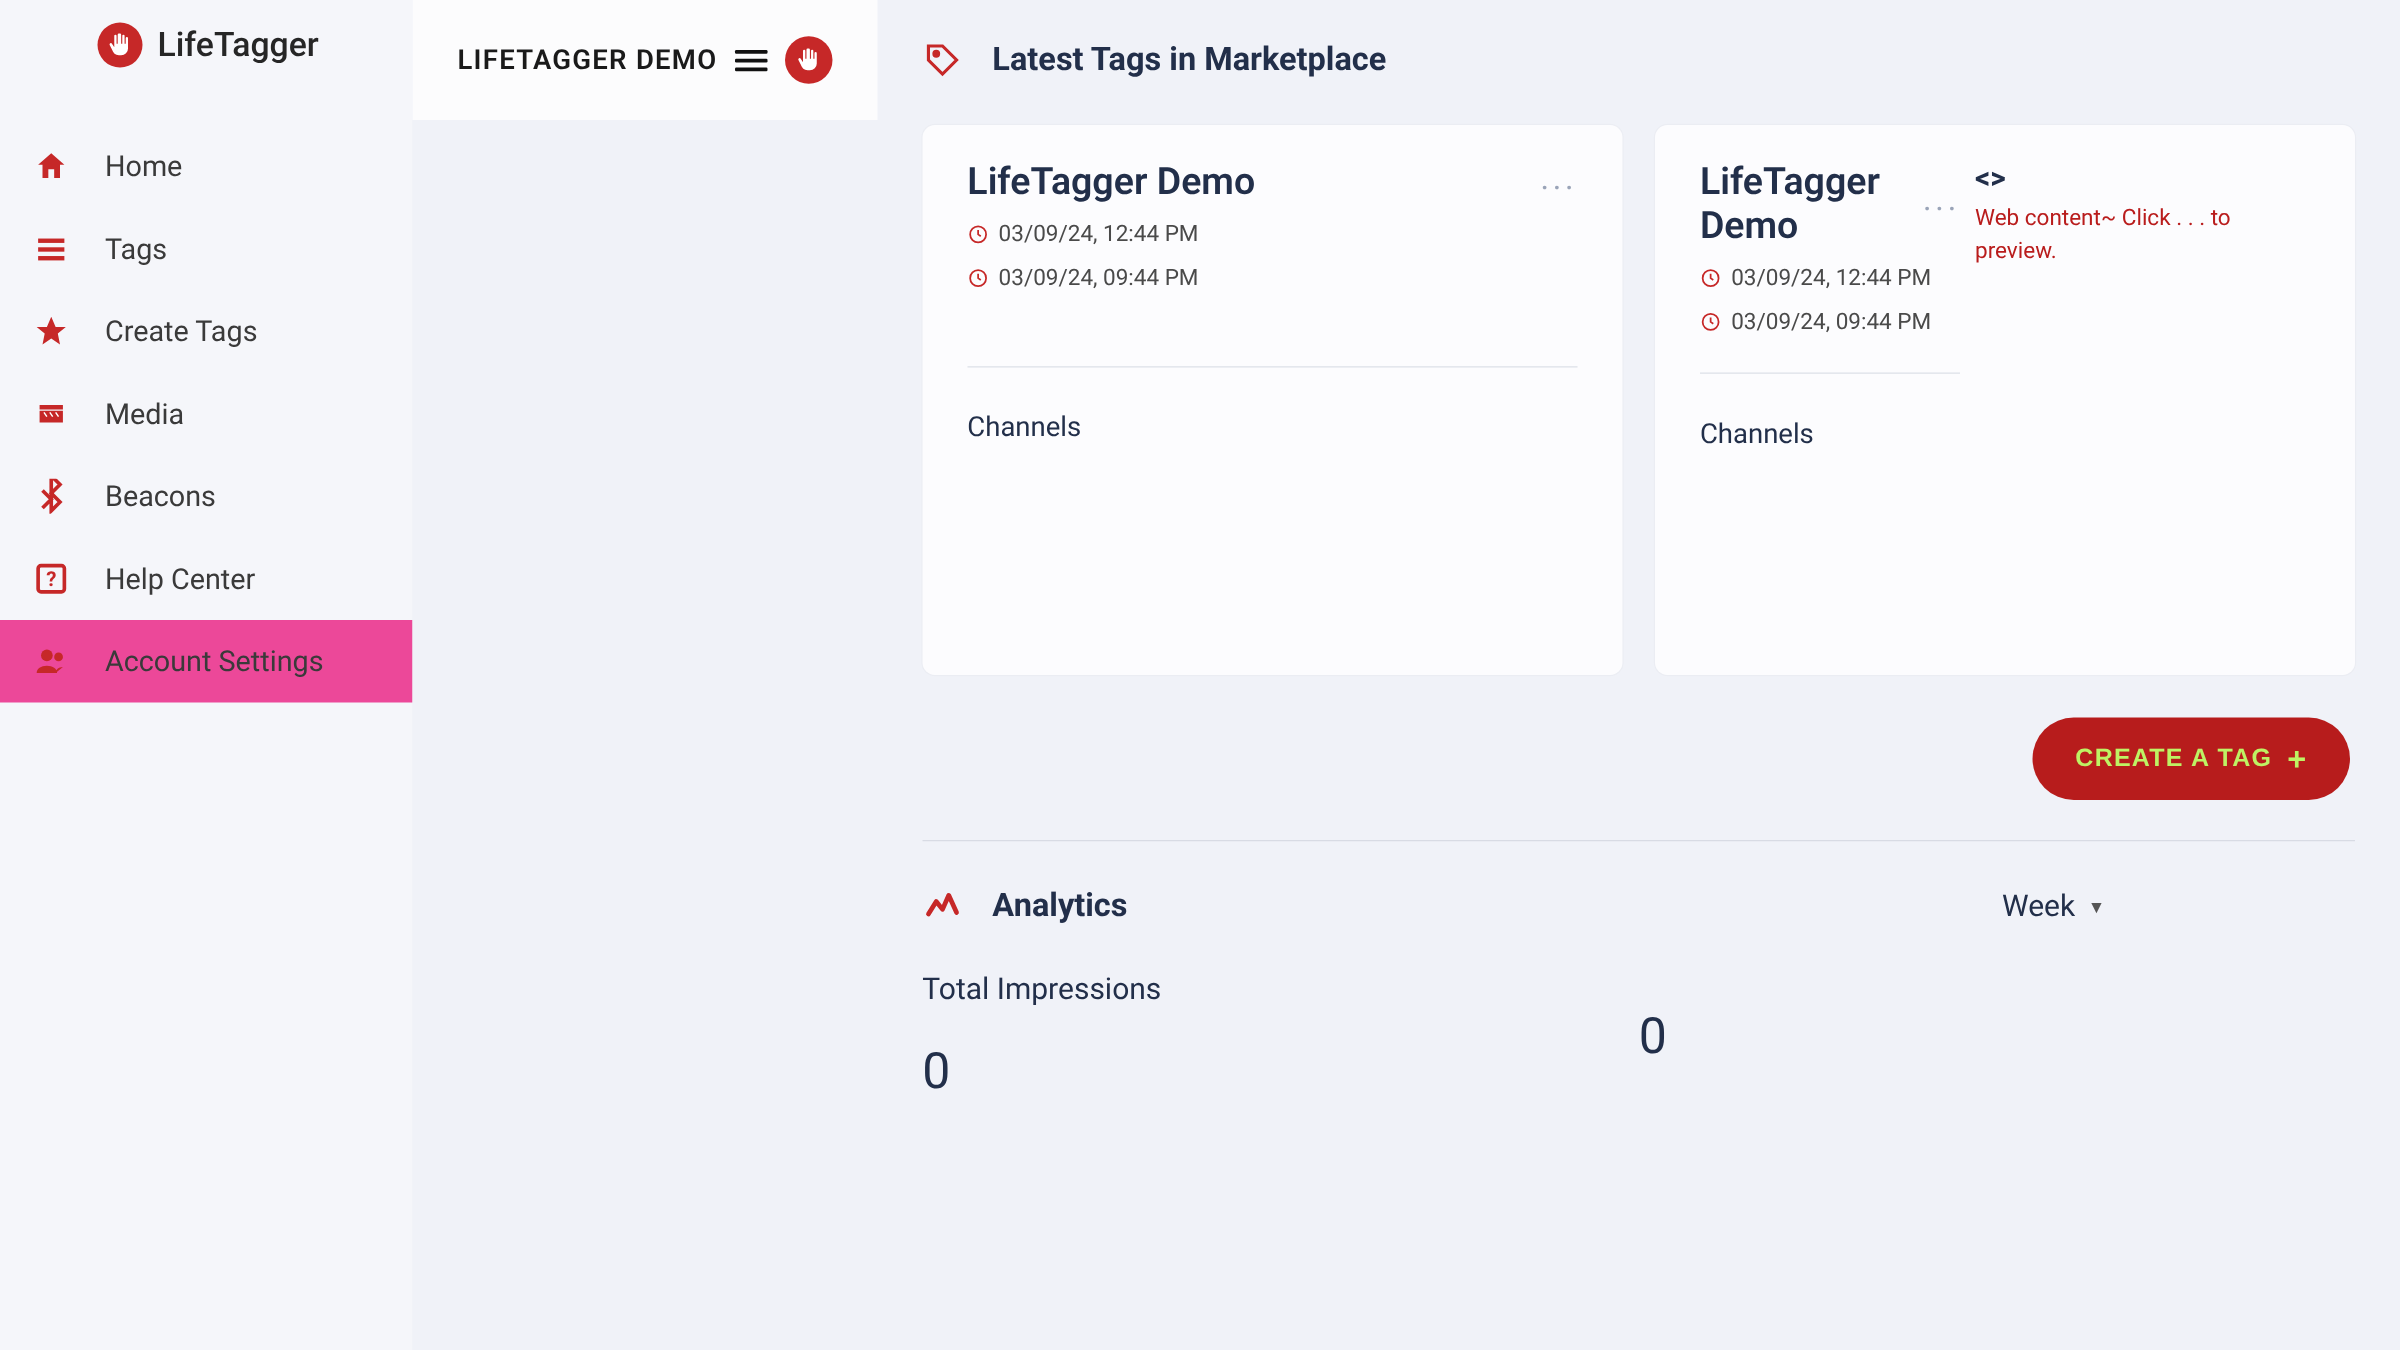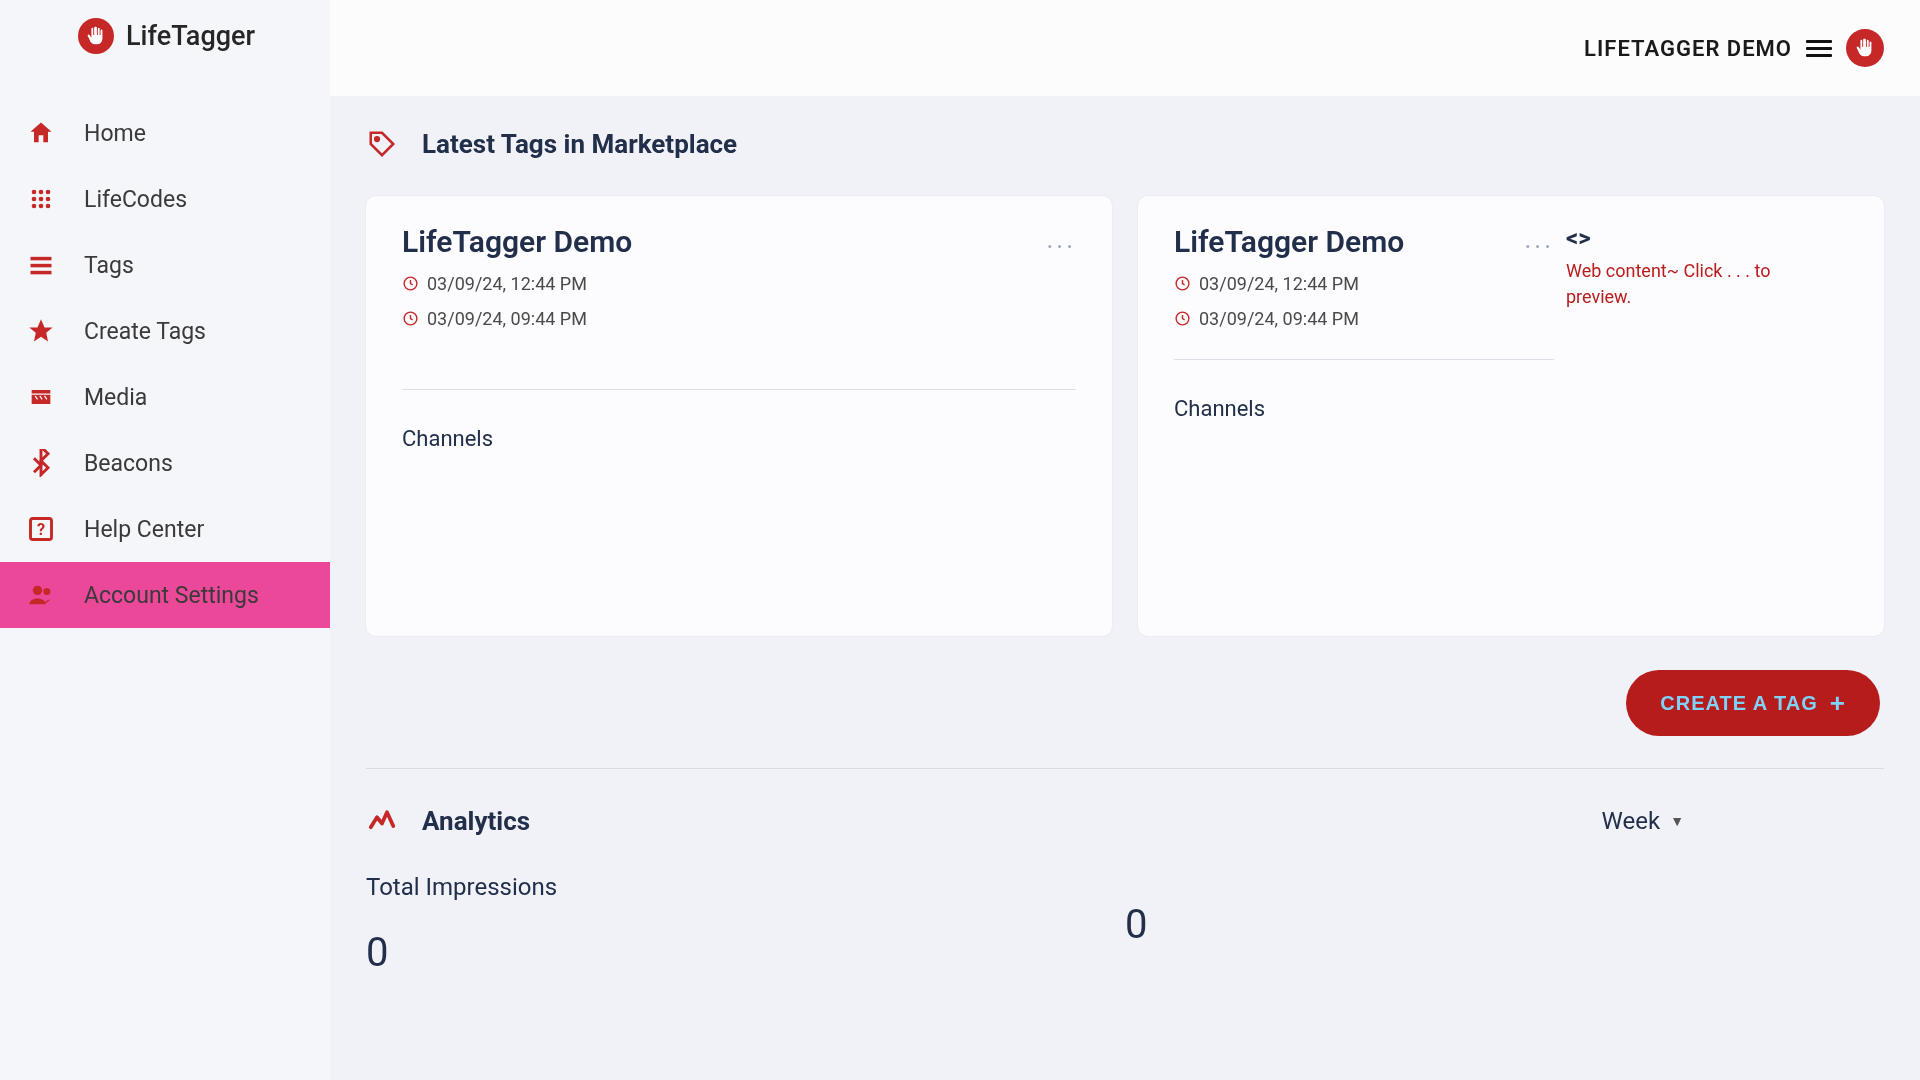--- a/index.html
+++ b/index.html
@@ -62,21 +62,21 @@
   color: #c62828;
   flex-shrink: 0;
 }
 .nav-icon svg { width: 28px; height: 28px; fill: currentColor; }
 
 
 .main {
   flex: 1;
   background: #f0f2f8;
   display: flex;
-  flex-direction: column;
+  flex-direction: row;
   justify-content: flex-end;
 }
 .topbar {
   height: 96px;
   background: #fcfcfd;
   display: flex;
   align-items: center;
   justify-content: flex-end;
   padding: 0 36px;
   gap: 14px;
@@ -186,21 +186,21 @@
   line-height: 1.45;
 }
 
 .create-tag-row {
   display: flex;
   justify-content: flex-end;
   padding: 34px 4px 32px 0;
 }
 .create-tag-btn {
   background: #b71c1c;
-  color: #7dd3fc;
+  color: #bef264;
   border: none;
   border-radius: 36px;
   padding: 20px 34px;
   font-size: 20px;
   font-weight: 600;
   letter-spacing: 1px;
   display: flex;
   align-items: center;
   gap: 12px;
   cursor: pointer;
@@ -253,36 +253,20 @@
     <span class="logo-text">LifeTagger</span>
   </div>
   <ul class="nav-list">
     <li class="nav-item">
       <span class="nav-icon">
           <svg viewBox="0 0 24 24">
             <path d="M12 3l9 8h-3v9h-4v-6H10v6H6v-9H3z"></path>
           </svg>
         </span>
       <span>Home</span>
-    </li>
-    <li class="nav-item">
-      <span class="nav-icon">
-          <svg viewBox="0 0 24 24">
-            <circle cx="6" cy="6" r="2"></circle>
-            <circle cx="12" cy="6" r="2"></circle>
-            <circle cx="18" cy="6" r="2"></circle>
-            <circle cx="6" cy="12" r="2"></circle>
-            <circle cx="12" cy="12" r="2"></circle>
-            <circle cx="18" cy="12" r="2"></circle>
-            <circle cx="6" cy="18" r="2"></circle>
-            <circle cx="12" cy="18" r="2"></circle>
-            <circle cx="18" cy="18" r="2"></circle>
-          </svg>
-        </span>
-      <span>LifeCodes</span>
     </li>
     <li class="nav-item">
       <span class="nav-icon">
           <svg viewBox="0 0 24 24">
             <rect x="3" y="5" width="18" height="3"></rect>
             <rect x="3" y="11" width="18" height="3"></rect>
             <rect x="3" y="17" width="18" height="3"></rect>
           </svg>
         </span>
       <span>Tags</span>

